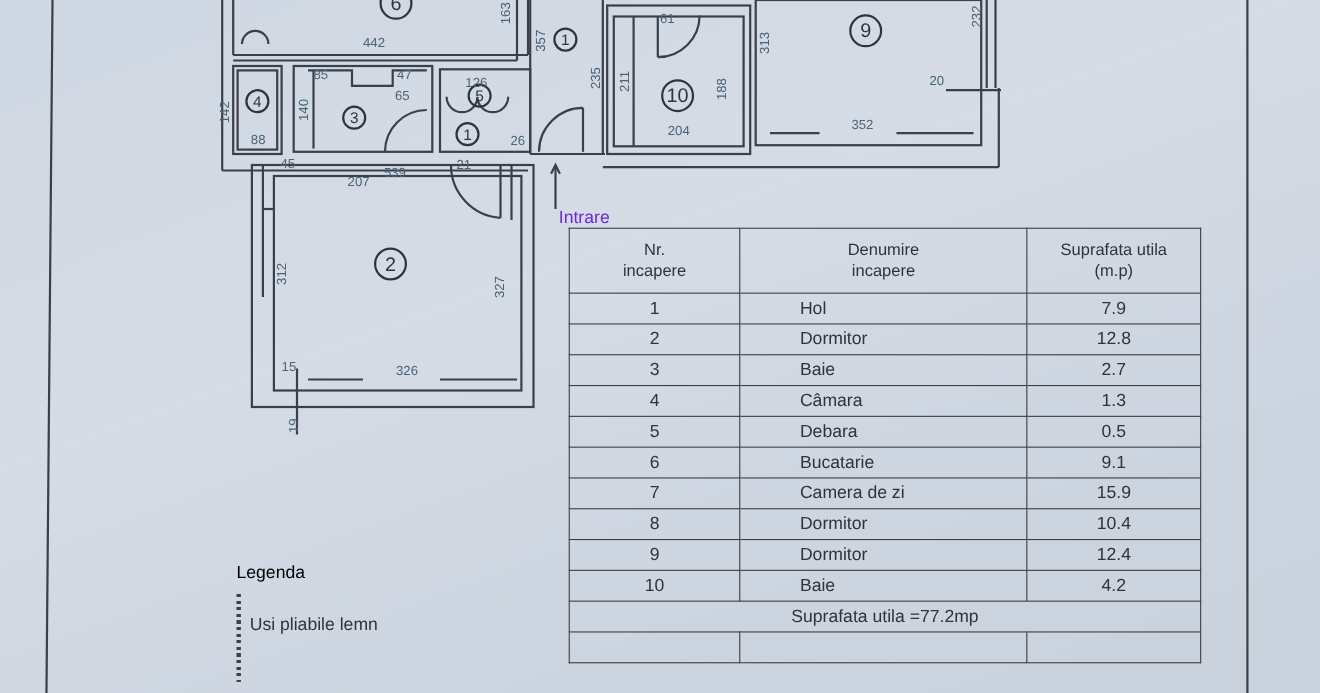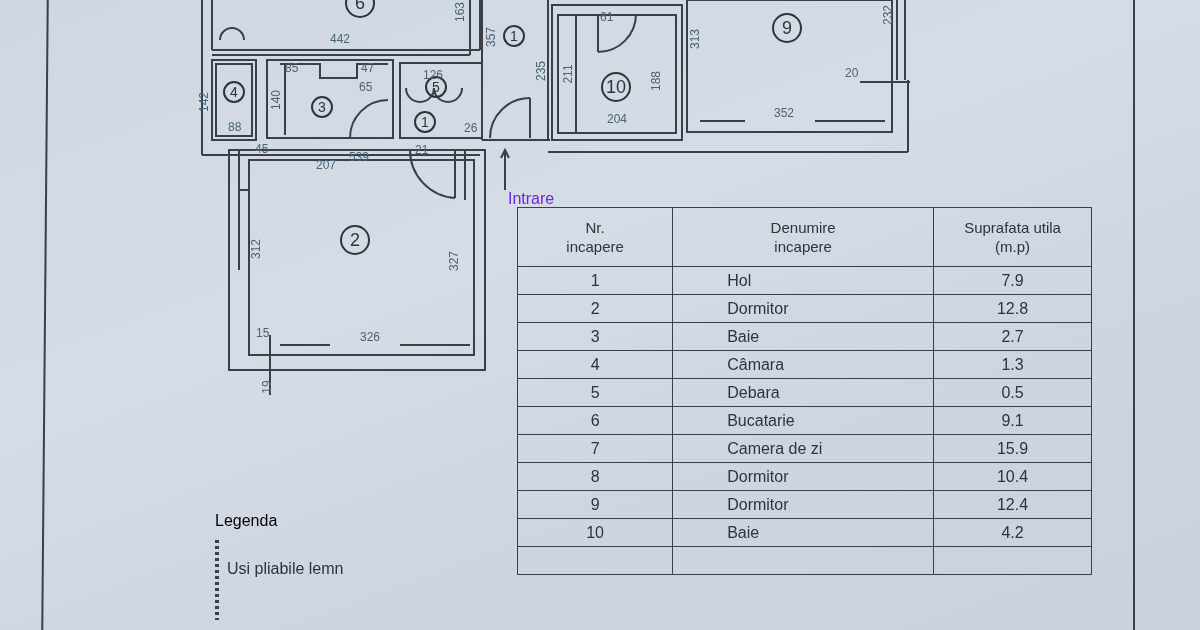--- a/index.html
+++ b/index.html
@@ -210,20 +210,23 @@
     <tr>
         <td class="c1">9</td>
         <td class="c2">Dormitor</td>
         <td class="c3"><span>12.4</span></td>
       </tr>
     <tr>
         <td class="c1">10</td>
         <td class="c2">Baie</td>
         <td class="c3"><span>4.2</span></td>
       </tr>
+    <tr class="total-row">
+      <td colspan="3">Suprafata utila =77.2mp</td>
+    </tr>
     <tr class="tail-row">
       <td class="c1"></td>
       <td class="c2"></td>
       <td class="c3"></td>
     </tr>
   </tbody>
 </table>
 
 <div class="legend">
   <div class="legend-title">Legenda</div>

